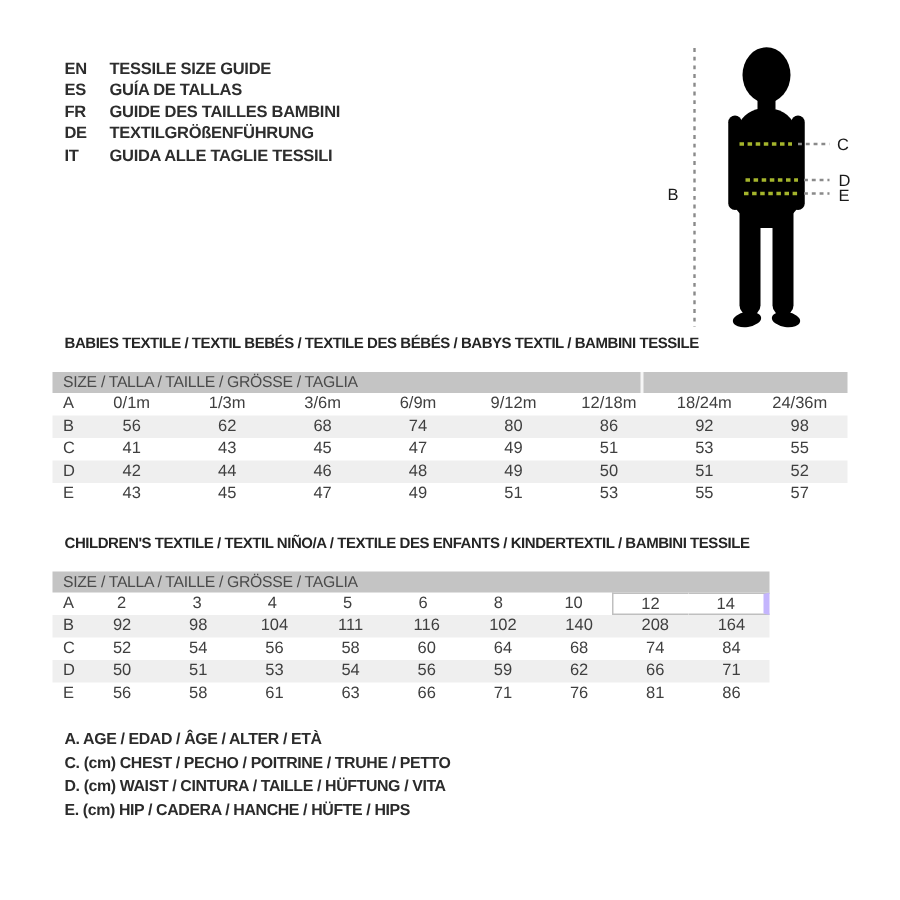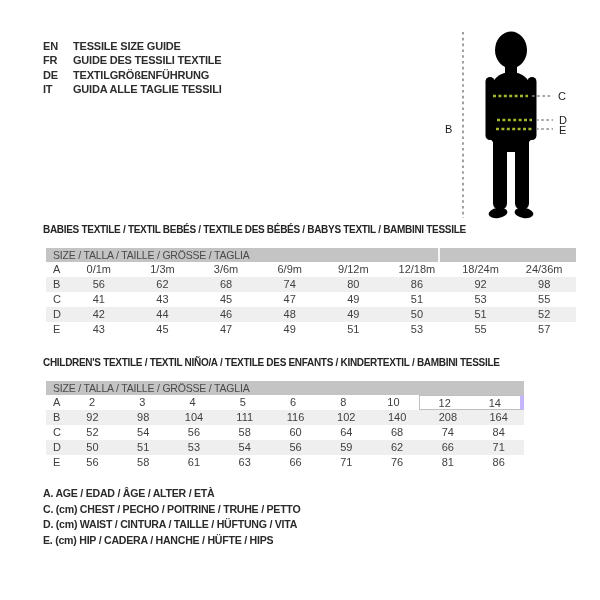--- a/index.html
+++ b/index.html
@@ -12,21 +12,21 @@
   .lang-list { position:absolute; left:43px; top:39px; }
   .lang-row { height:14.4px; line-height:14.4px; font-size:11px; font-weight:700; color:#2d2d2d; letter-spacing:-0.2px; white-space:nowrap; }
   .lang-code { display:inline-block; width:30px; }
 
   
   .sec-title { position:absolute; left:43px; font-size:10px; font-weight:700; color:#252525; letter-spacing:-0.3px; white-space:nowrap; }
   .sec-title.babies { top:224px; }
   .sec-title.children { top:357px; }
 
   
-  .s-table { position:absolute; left:46px; }
+  .s-table { position:absolute; left:35px; }
   .s-table.babies { top:248px; width:530px; }
   .s-table.children { top:381px; width:478px; }
   .bar { position:relative; height:14px; line-height:14.5px; background:#c4c4c4; color:#4a4a4a;
          font-size:10.5px; padding-left:7px; letter-spacing:-0.2px; box-sizing:border-box; }
   .bar-notch { position:absolute; left:392px; top:0; width:2px; height:100%; background:#ffffff; opacity:.85; }
   .rows > div.t-row:nth-of-type(even) { background:#efefef; }
   .t-row { display:flex; height:15px; line-height:15px; font-size:11px; color:#3f3f3f; }
   .t-label { width:14px; padding-left:7px; flex:none; }
   .t-values { flex:1; display:flex; }
   .t-cell { flex:1; text-align:center; white-space:nowrap; }
@@ -46,23 +46,26 @@
 <body>
 
 <div class="canvas">
 
   <div class="lang-list">
 
       <div class="lang-row">
         <span class="lang-code">EN</span><span class="lang-label">TESSILE SIZE GUIDE</span>
       </div>
 
-
-      <div class="lang-row">
-        <span class="lang-code">FR</span><span class="lang-label">GUIDE DES TESSILI TEXTILE</span>
+      <div class="lang-row">
+        <span class="lang-code">ES</span><span class="lang-label">GUÍA DE TALLAS</span>
+      </div>
+
+      <div class="lang-row">
+        <span class="lang-code">FR</span><span class="lang-label">GUIDE DES TAILLES BAMBINI</span>
       </div>
 
       <div class="lang-row">
         <span class="lang-code">DE</span><span class="lang-label">TEXTILGRÖßENFÜHRUNG</span>
       </div>
 
       <div class="lang-row">
         <span class="lang-code">IT</span><span class="lang-label">GUIDA ALLE TAGLIE TESSILI</span>
       </div>
     </div>

